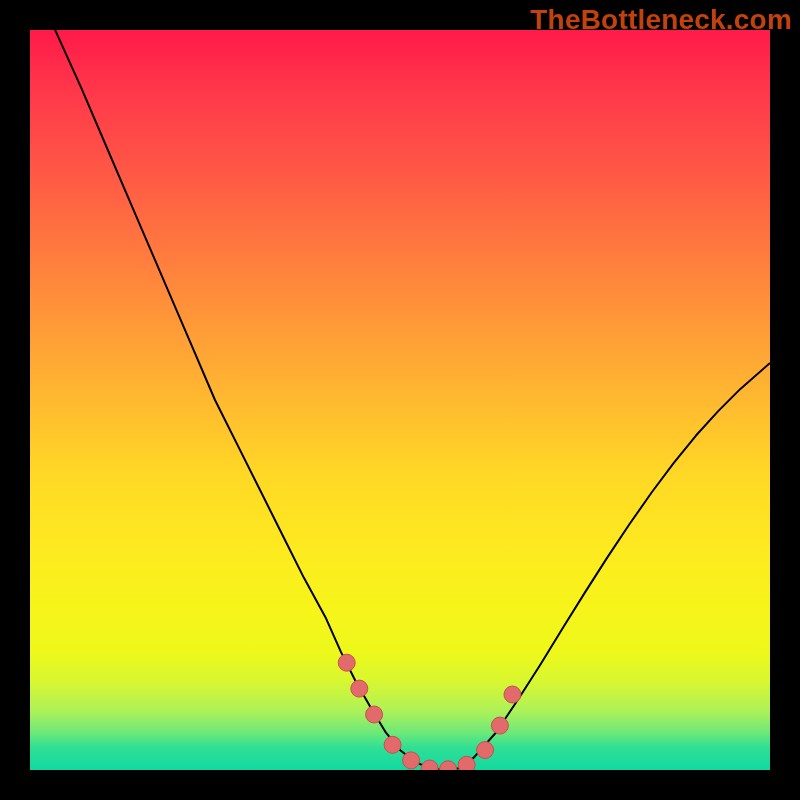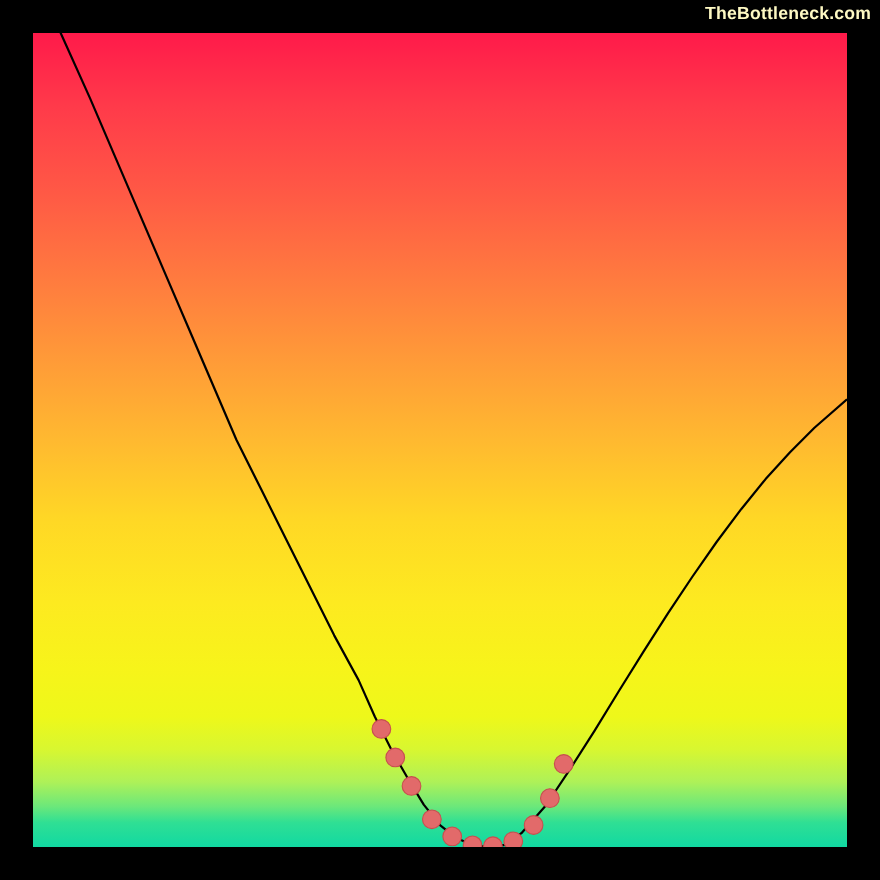--- a/index.html
+++ b/index.html
@@ -48,23 +48,23 @@
     left: 0;
     top: 0;
     width: 740px;
     height: 740px;
   }
   .watermark {
     position: absolute;
     top: 4px;
     right: 8px;
     font-family: Arial, Helvetica, sans-serif;
-    font-size: 16px;
+    font-size: 28px;
     font-weight: 600;
-    color: #fef9c3;
+    color: #c2410c;
     letter-spacing: 0.2px;
   }
 </style>
 </head>
 <body>
 
 <div class="frame">
   <div class="plot">
     <svg class="svg-layer" viewBox="0 0 740 740" preserveAspectRatio="none">
       <path id="curve-path" fill="none" stroke="#000000" stroke-width="2" stroke-linejoin="round" d="M0.00 -74.00 L25.16 0.00 L51.80 59.20 L74.00 111.00 L96.20 162.80 L118.40 214.60 L140.60 266.40 L162.80 318.20 L185.00 370.00 L207.20 414.40 L229.40 458.80 L251.60 503.20 L273.80 547.60 L296.00 588.30 L310.80 621.60 L325.60 651.20 L340.40 677.10 L355.20 701.52 L370.00 720.02 L384.80 731.86 L399.60 738.15 L414.40 740.00 L429.20 738.15 L444.00 727.42 L466.20 702.26 L488.40 668.96 L510.60 634.18 L532.80 597.92 L555.00 562.40 L577.20 527.62 L599.40 494.32 L621.60 462.50 L643.80 432.90 L666.00 405.52 L688.20 381.10 L710.40 358.90 L740.00 333.00"></path>

